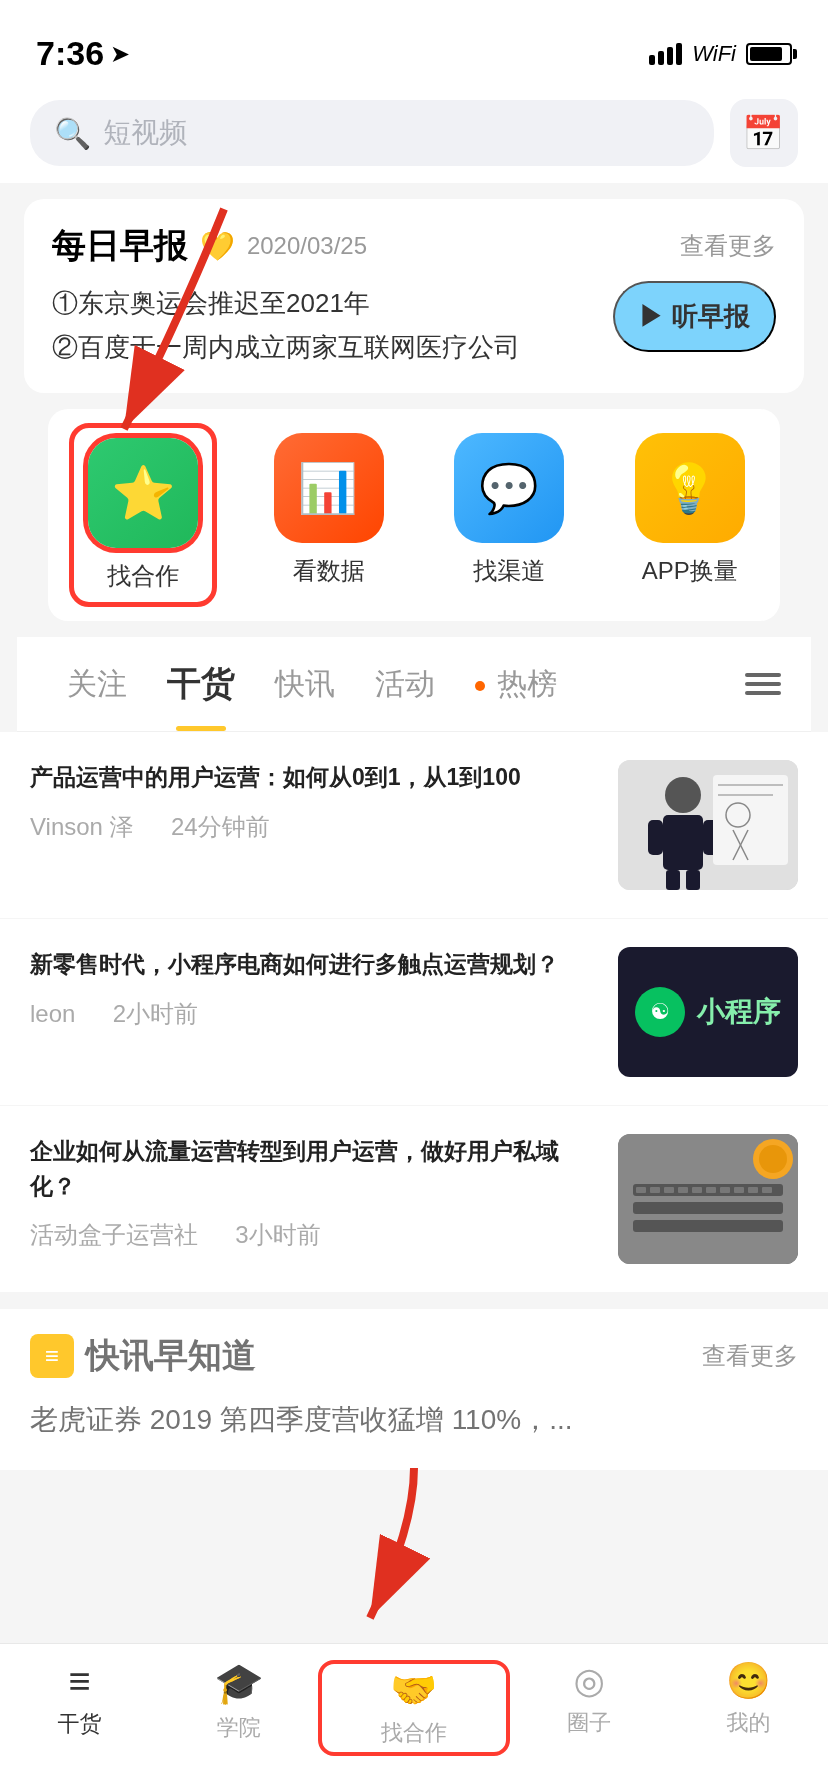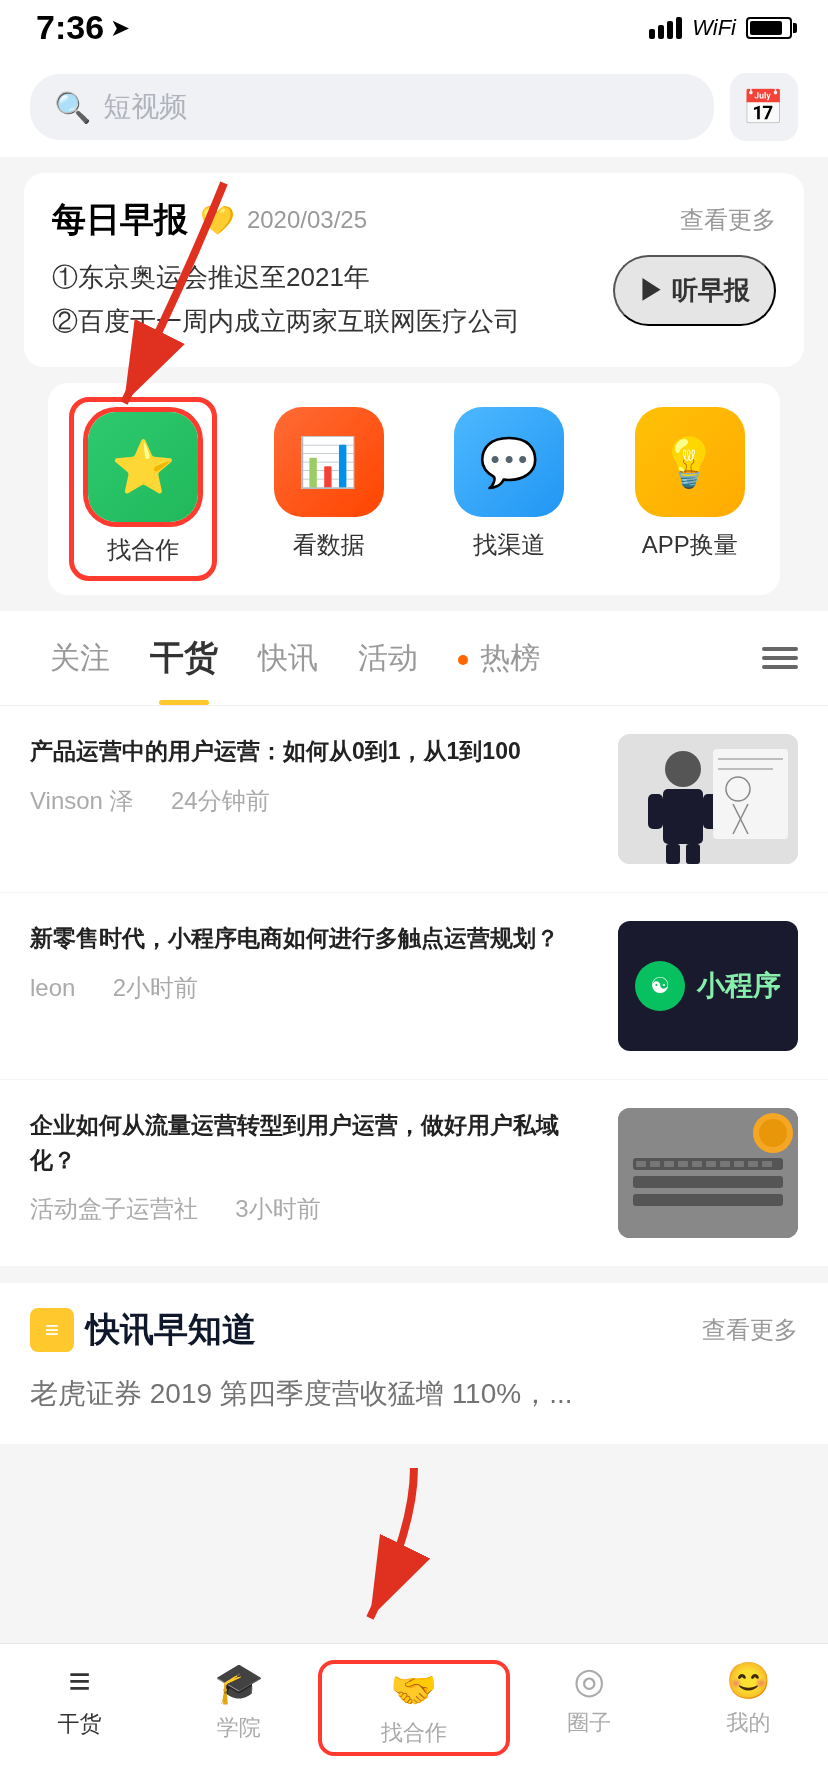--- a/index.html
+++ b/index.html
@@ -10,21 +10,21 @@
       background: #f5f5f5;
       font-family: -apple-system, 'PingFang SC', 'Helvetica Neue', sans-serif;
       overflow-x: hidden;
     }
 
     
     .status-bar {
       display: flex;
       justify-content: space-between;
       align-items: center;
-      padding: 8px 36px 10px;
+      padding: 34px 36px 10px;
       background: #fff;
     }
     .status-time {
       font-size: 34px;
       font-weight: 700;
       color: #000;
     }
     .status-icons {
       display: flex;
       align-items: center;
@@ -142,21 +142,21 @@
     }
     .news-list {
       flex: 1;
     }
     .news-item {
       font-size: 26px;
       color: #333;
       line-height: 1.7;
     }
     .listen-btn {
-      background: #e5e5e5;
+      background: #7dd3fc;
       border-radius: 40px;
       padding: 16px 24px;
       display: flex;
       align-items: center;
       gap: 8px;
       white-space: nowrap;
       min-width: 140px;
       justify-content: center;
     }
     .listen-btn-text {
@@ -215,21 +215,21 @@
     .action-item.highlighted {
       border: 5px solid #ff3b30;
       border-radius: 20px;
       padding: 10px 14px;
       margin: -10px -14px;
     }
 
     
     .tabs-area {
       background: #fff;
-      margin: 16px 0 0;
+      margin: 16px 17px 0;
       padding: 0 30px;
       border-bottom: 1px solid #f0f0f0;
     }
     .tabs-row {
       display: flex;
       align-items: center;
       gap: 0;
     }
     .tab-item {
       padding: 24px 20px;
@@ -368,21 +368,21 @@
       width: 44px;
       height: 44px;
       display: flex;
       align-items: center;
       justify-content: center;
       font-size: 24px;
     }
     .quick-news-title {
       font-size: 34px;
       font-weight: 700;
-      color: #0f172a;
+      color: #737373;
       flex: 1;
     }
     .quick-news-more {
       color: #999;
       font-size: 24px;
     }
     .quick-news-item {
       font-size: 28px;
       color: #737373;
       line-height: 1.8;

